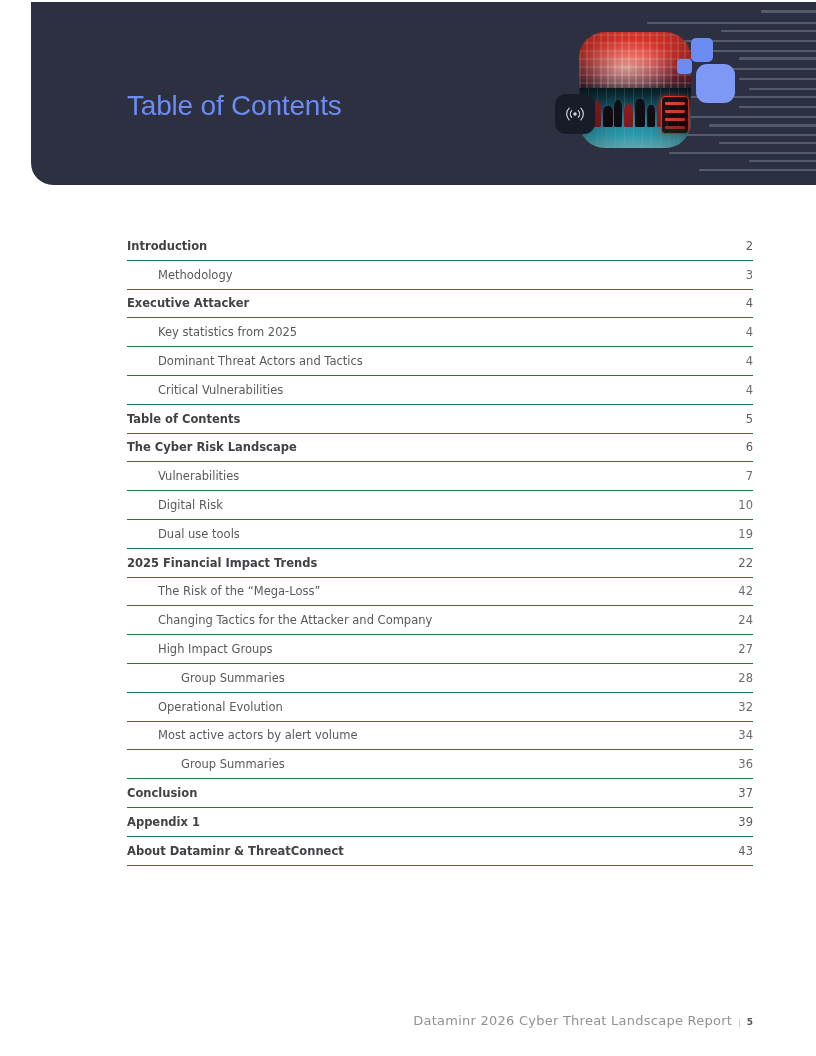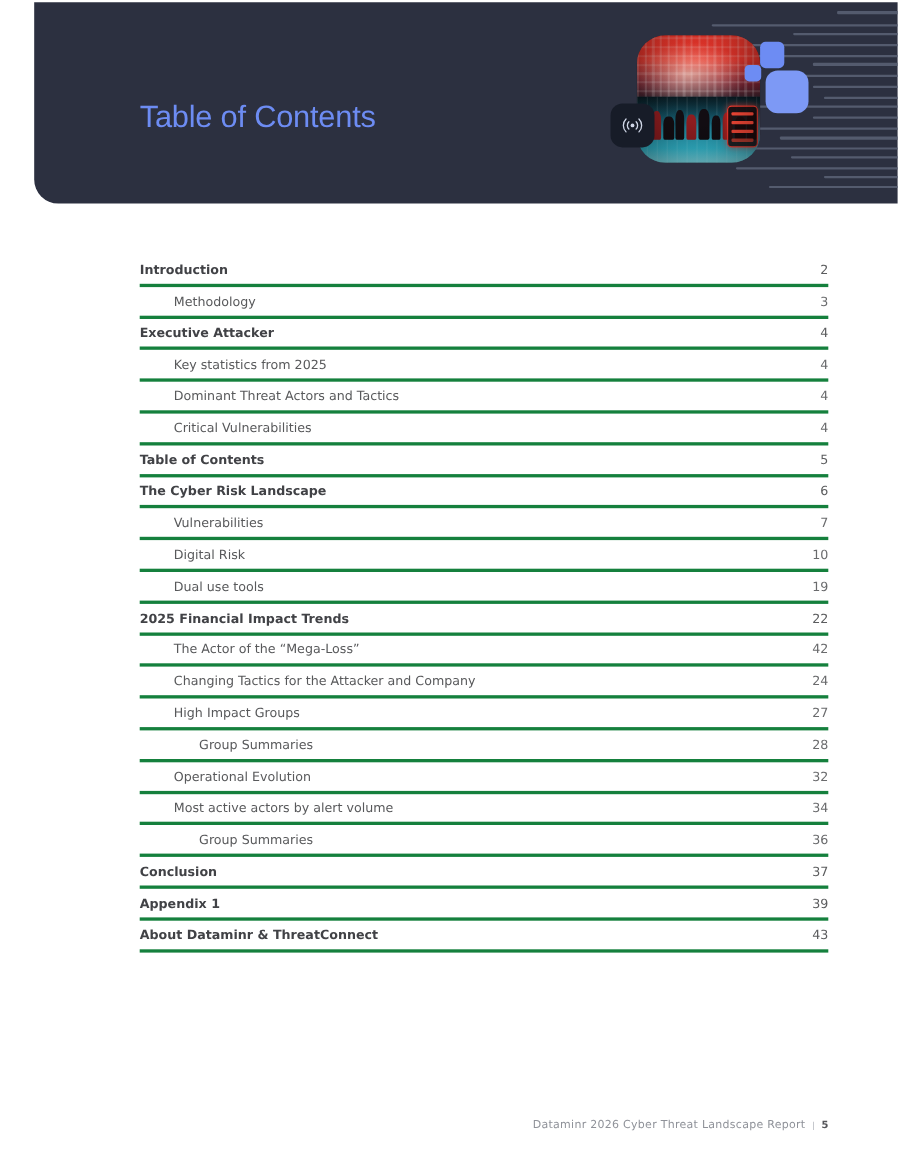--- a/index.html
+++ b/index.html
@@ -192,21 +192,21 @@
     left: 96px;
     top: 232px;
     width: 626px;
   }
   .toc-row {
     position: relative;
     display: flex;
     align-items: center;
     justify-content: space-between;
     height: 28.8px;
-    border-bottom: 3px solid #15803d;
+    border-bottom: 1px solid #15803d;
     box-sizing: border-box;
   }
   .toc-label {
     color: #58595b;
     font-family: "DejaVu Sans", sans-serif;
     font-size: 11.5px;
     white-space: nowrap;
   }
   .toc-page {
     color: #6a6b6d;
@@ -245,21 +245,21 @@
   .footer {
     position: absolute;
     right: 94px;
     bottom: 28px;
     display: flex;
     align-items: baseline;
     gap: 6px;
     font-family: "DejaVu Sans", sans-serif;
   }
   .footer-text {
-    font-size: 10px;
+    font-size: 13px;
     color: #8f9299;
     letter-spacing: 0.25px;
   }
   .footer-sep {
     font-size: 7.6px;
     color: #b0b3b9;
   }
   .footer-page {
     font-size: 9px;
     font-weight: bold;
@@ -381,21 +381,21 @@
       </div>
       <div class="toc-row lvl1">
         <span class="toc-label">Dual use tools</span>
         <span class="toc-page">19</span>
       </div>
       <div class="toc-row lvl0">
         <span class="toc-label">2025 Financial Impact Trends</span>
         <span class="toc-page">22</span>
       </div>
       <div class="toc-row lvl1">
-        <span class="toc-label">The Actor of the “Mega-Loss”</span>
+        <span class="toc-label">The Risk of the “Mega-Loss”</span>
         <span class="toc-page">42</span>
       </div>
       <div class="toc-row lvl1">
         <span class="toc-label">Changing Tactics for the Attacker and Company</span>
         <span class="toc-page">24</span>
       </div>
       <div class="toc-row lvl1">
         <span class="toc-label">High Impact Groups</span>
         <span class="toc-page">27</span>
       </div>

